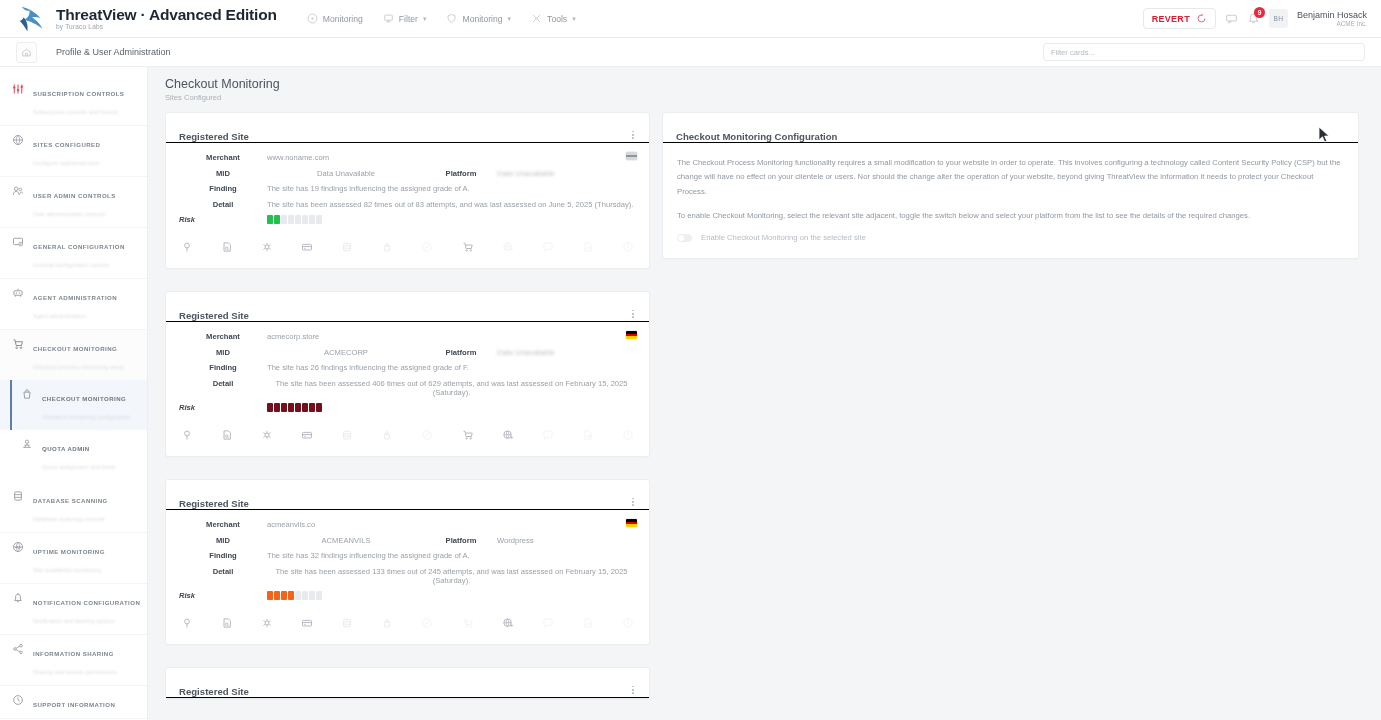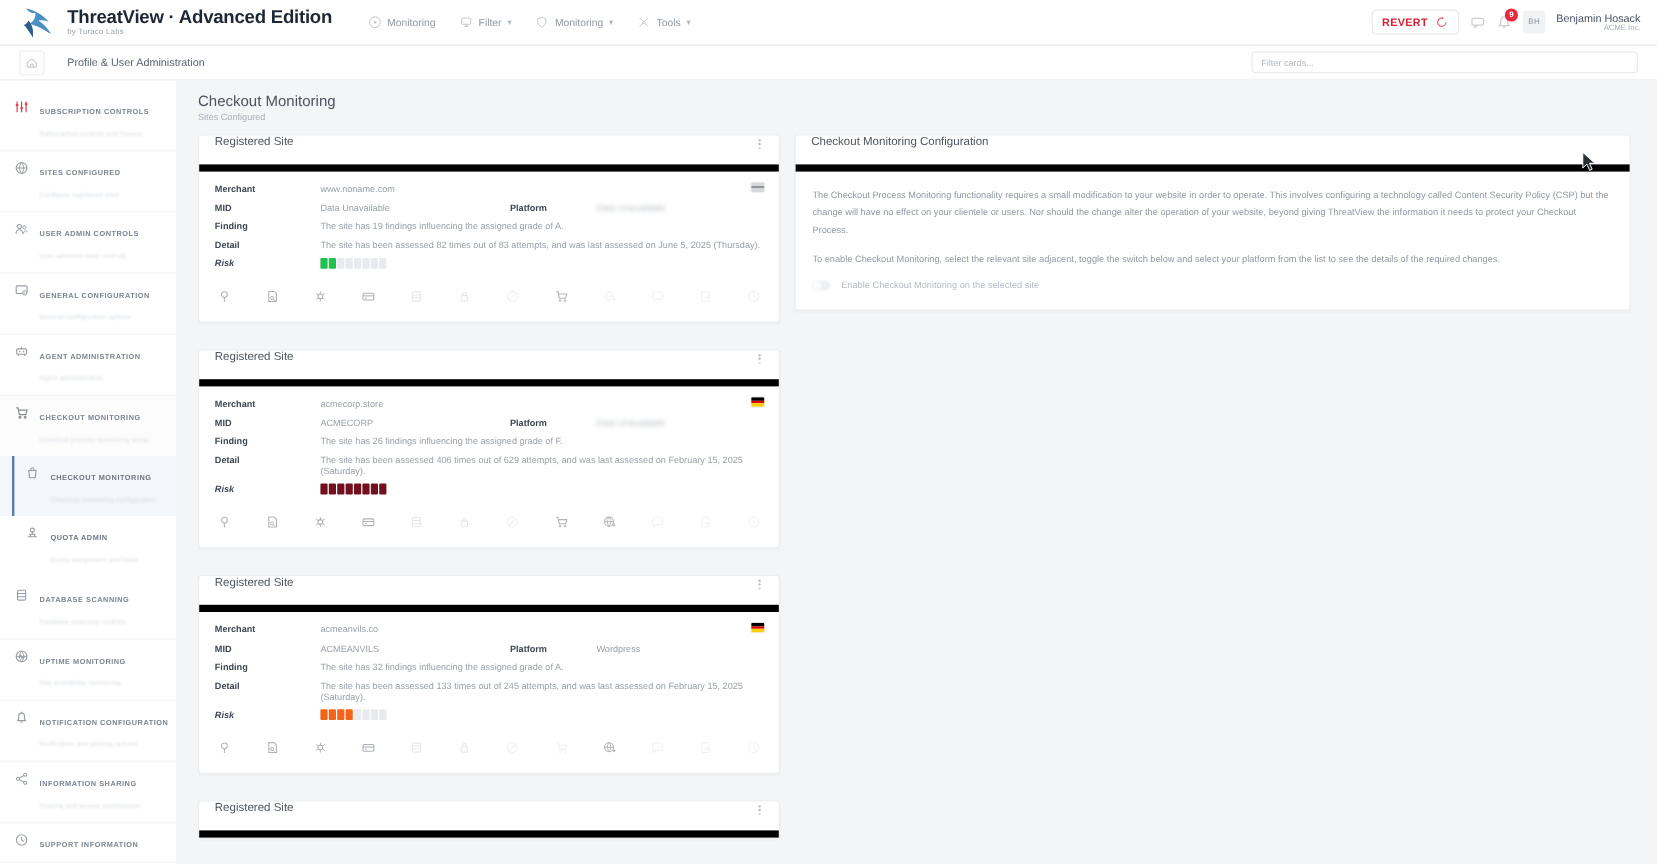--- a/index.html
+++ b/index.html
@@ -117,39 +117,40 @@
   .columns { display: flex; gap: 12px; align-items: flex-start; }
   .col-left { width: 485px; flex: none; }
   .col-right { flex: 1; }
 
   
   .card {
     background: #fff; border: 1px solid #ebedf0; border-radius: 3px;
     margin-bottom: 22px; box-shadow: 0 1px 1px rgba(16,24,40,.02);
   }
   .card-head {
-    height: 30px; display: flex; align-items: flex-start; padding: 0 13px;
-    border-bottom: 6px solid #000000;
+    height: 30px; display: flex; align-items: flex-end; padding: 0 13px;
+    border-bottom: 1px solid #000000;
+    font-weight: bold;
   }
   .card-title { font-size: 9.6px; color: #4e5661; }
   .kebab {
     margin-left: auto; cursor: pointer; display: flex; flex-direction: column;
     gap: 1.6px; padding: 3px 2px;
   }
   .kebab i { width: 1.7px; height: 1.7px; background: #b9bfc6; border-radius: 50%; display: block; }
 
   .card-body { padding: 10px 13px 0 13px; position: relative; }
   .flag {
     position: absolute; right: 12px; top: 9px; width: 11px; height: 8px;
     border-radius: 1px; overflow: hidden; display: flex; flex-direction: column;
     box-shadow: 0 0 0 .5px rgba(0,0,0,.12);
   }
   .flag i { flex: 1; display: block; }
 
-  .row { display: flex; align-items: baseline; margin-bottom: 6.5px; }
+  .row { display: flex; align-items: baseline; margin-bottom: 6.5px; text-align: center; }
   .row-label { width: 88px; flex: none; font-size: 7.6px; color: #3f4752; font-weight: bold; }
   .row-val { font-size: 7.6px; color: #9aa1a9; }
   .row-val.mid { width: 158px; flex: none; }
   .row-label2 { width: 72px; flex: none; font-size: 7.6px; color: #3f4752; font-weight: bold; }
   .blurred { filter: blur(1.6px); color: #b9bfc6; }
 
   .risk-row { display: flex; align-items: flex-start; margin-bottom: 2px; font-style: italic; }
   .risk-bars { display: flex; gap: 1.5px; margin-left: 0; }
   .risk-bars i { width: 5.5px; height: 9px; border-radius: 1px; display: block; background: #e8eaed; }
 

